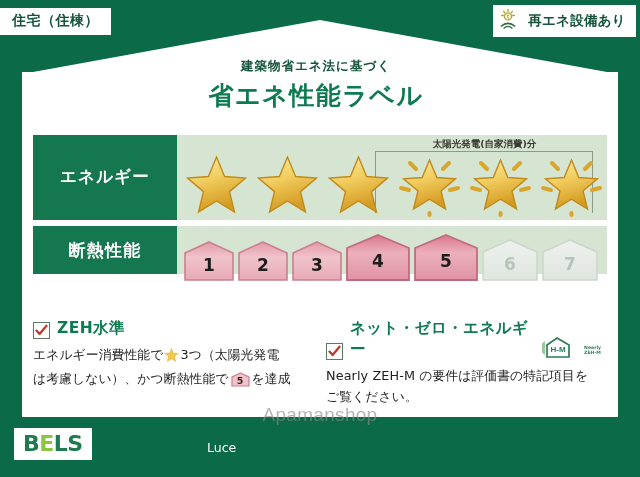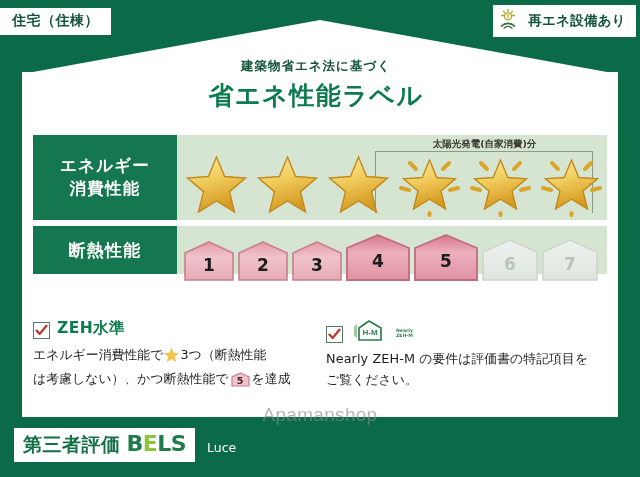--- a/index.html
+++ b/index.html
@@ -217,21 +217,20 @@
   <div class="heading-wrap">
     <div class="heading-sub">建築物省エネ法に基づく</div>
     <div class="heading-main">省エネ性能ラベル</div>
   </div>
 
   <div class="rows">
 
     <div class="row row-energy">
       <div class="row-label">
         <span>エネルギー</span>
-        <span>消費性能</span>
       </div>
       <div class="row-body">
         <div class="solar-caption">太陽光発電(自家消費)分</div>
         <div class="solar-bracket"></div>
         <div class="stars">
 
           <div class="star-cell">
             <svg width="71" height="70" viewBox="0 0 71 70">
               <defs>
                 <linearGradient id="gstar" x1="0" y1="0" x2="0.3" y2="1">
@@ -380,52 +379,52 @@
         <span class="chk">
           <svg width="13" height="13" viewBox="0 0 13 13">
             <path d="M1.5 6.6 L4.6 10 L11.5 1.8" fill="none" stroke="#c0392b" stroke-width="2.3" stroke-linecap="round" stroke-linejoin="round"></path>
           </svg>
         </span>
         <span class="note-title">ZEH水準</span>
       </div>
       <div class="note-body">
         <span>エネルギー消費性能で</span><span class="inline-star"><svg width="15" height="15" viewBox="0 0 71 70">
               <polygon points="35.5,6 44,28 68,30 50,45 55,68 35.5,55 16,68 21,45 3,30 27,28" fill="#f2c94c" stroke="#d8a62a" stroke-width="2"></polygon>
-            </svg></span><span>3つ（断熱性能</span><br><span>は考慮しない）、かつ断熱性能で</span><span class="inline-house"><svg width="19" height="15" viewBox="0 0 19 15">
+            </svg></span><span>3つ（太陽光発電</span><br><span>は考慮しない）、かつ断熱性能で</span><span class="inline-house"><svg width="19" height="15" viewBox="0 0 19 15">
               <polygon points="9.5,1 18,5 18,14 1,14 1,5" fill="#f0c3cb" stroke="#c9808f" stroke-width="1.2"></polygon>
             </svg><span class="n">5</span></span><span>を達成</span>
       </div>
     </div>
 
     <div class="note-col right">
       <div class="note-head">
         <span class="chk">
           <svg width="13" height="13" viewBox="0 0 13 13">
             <path d="M1.5 6.6 L4.6 10 L11.5 1.8" fill="none" stroke="#c0392b" stroke-width="2.3" stroke-linecap="round" stroke-linejoin="round"></path>
           </svg>
         </span>
+        <span class="note-title">ネット・ゼロ・エネルギー</span>
         <span class="zehm-logo">
           <svg width="30" height="25" viewBox="0 0 30 25">
             <path d="M3 20 A8 8 0 0 1 3 6 L3 20 Z" fill="#9ec89b"></path>
             <polygon points="15,3 27,10 27,22 5,22 5,10" fill="#ffffff" stroke="#2d7d52" stroke-width="1.7"></polygon>
             <text x="16" y="16.5" font-size="8" font-weight="bold" fill="#2d7d52" text-anchor="middle" font-family="Liberation Sans, sans-serif">H-M</text>
           </svg>
           <span style="display:flex;flex-direction:column;padding-bottom:4px;">
             <span class="cap">Nearly</span>
             <span class="cap">ZEH-M</span>
           </span>
         </span>
       </div>
       <div class="note-body">Nearly ZEH-M の要件は評価書の特記項目をご覧ください。</div>
     </div>
   </div>
 
   <div class="watermark">Apamanshop</div>
 
   <div class="footer">
     <div class="bels-box">
-      <span class="bels-jp">第三者評価</span>
       <span class="bels-en"><span class="b">B</span><span class="e">E</span><span class="l">L</span><span class="s">S</span></span>
     </div>
     <div class="bldg-name">Luce</div>
   </div>
 
 </div>
 
 </body></html>

